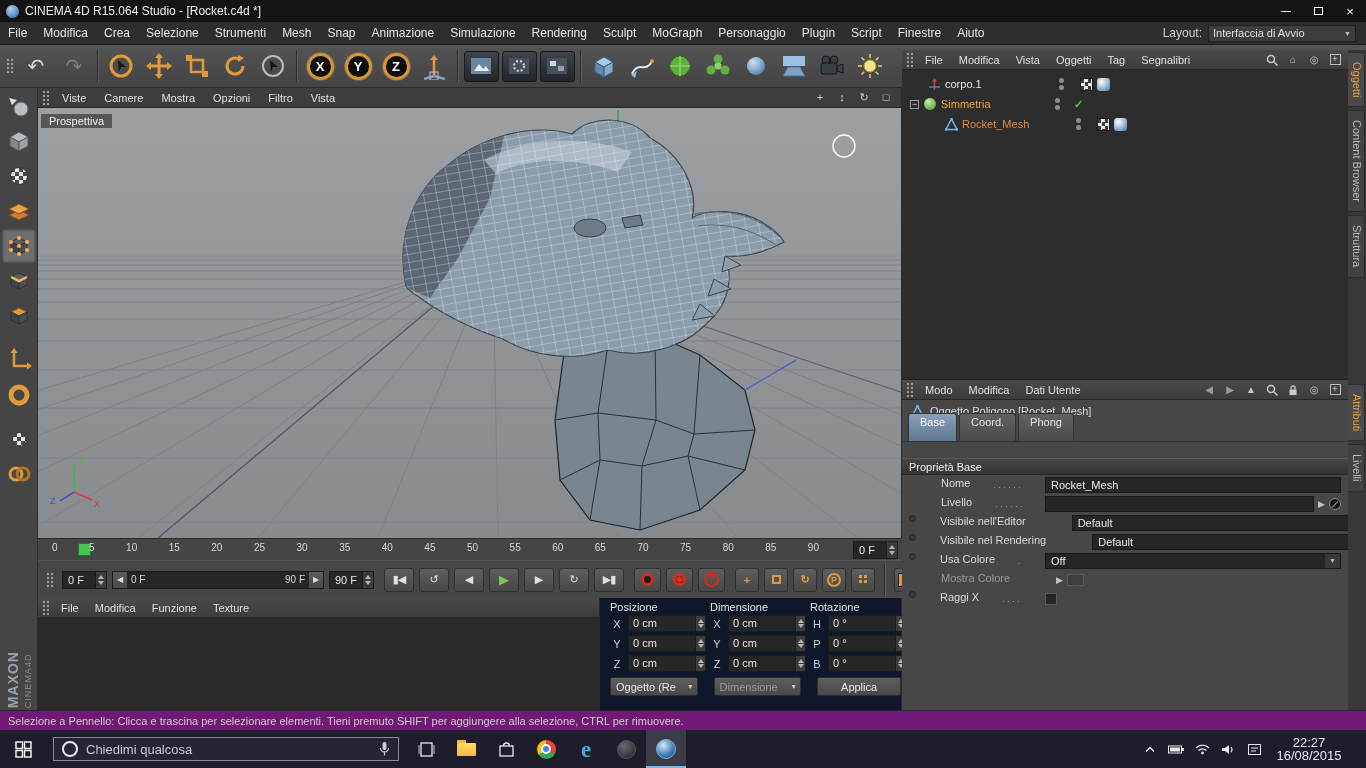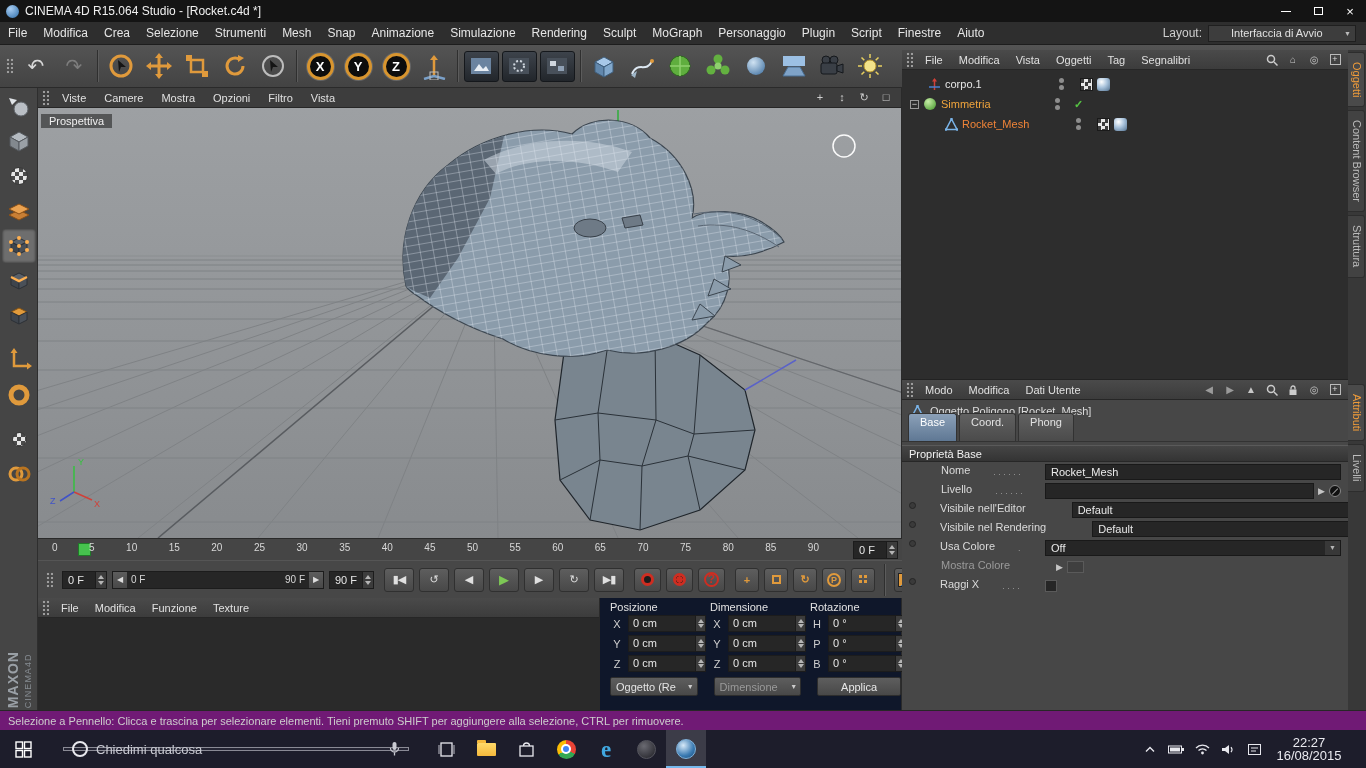--- a/index.html
+++ b/index.html
@@ -15,21 +15,21 @@
 .wbtn{width:32px;height:22px;display:flex;align-items:center;justify-content:center}
 .minbar{width:10px;height:1px;background:#fff}
 .maxbox{width:9px;height:8px;border:1px solid #fff}
 .closex{color:#fff;font-size:13px;line-height:1}
 
 #menubar{left:0;top:22px;width:1366px;height:23px;background:#2e2e2e;border-bottom:1px solid #1d1d1d;display:flex;align-items:center}
 #menubar .mitem{padding:0 8px;line-height:22px;font-size:12px;color:#e6e6e6}
 .layoutzone{margin-left:auto;display:flex;align-items:center;gap:6px;padding-right:10px}
 .layoutzone .lab{color:#cfcfcf;font-size:12px}
 .selbox{width:148px;height:17px;background:#3d3d3d;border:1px solid #1f1f1f;display:flex;align-items:center}
-.selbox .t{flex:1;padding:0 22px;color:#e0e0e0;white-space:nowrap;overflow:hidden}
+.selbox .t{flex:1;padding:0 4px;color:#e0e0e0;white-space:nowrap;overflow:hidden}
 .selbox .a{width:15px;color:#bbb;font-size:7px;text-align:center}
 
 #toolbar{left:0;top:45px;width:1366px;height:43px;background:linear-gradient(#545454,#434343);border-bottom:1px solid #2a2a2a;display:flex;align-items:center;padding-left:2px}
 .grip{width:7px;height:16px;margin:0 4px;background-image:radial-gradient(circle,#9d9d9d 1px,transparent 1.6px);background-size:4px 4px;flex:none}
 .tbtn38{width:38px;height:38px;display:flex;align-items:center;justify-content:center;flex:none}
 .vsep{width:1px;height:32px;background:#2f2f2f;box-shadow:1px 0 0 #5c5c5c;margin:0 4px;flex:none}
 .glyph20{font-size:20px;line-height:1}
 .axisbtn{width:27px;height:27px;border-radius:50%;background:#0d0d0d;border:3px solid #d8952f;box-shadow:0 0 0 1px #666;color:#fff;font-weight:bold;font-size:13px;display:flex;align-items:center;justify-content:center}
 .renderbtn{width:35px;height:31px;border-radius:3px;background:linear-gradient(#3d434b,#22262b);border:1px solid #15181c;display:flex;align-items:center;justify-content:center}
 
@@ -118,21 +118,21 @@
 .greencheck{color:#56c443;font-weight:bold;margin-left:10px}
 .mini{display:flex;align-items:center;justify-content:center;color:#c8c8c8;font-size:10px;width:14px;height:14px}
 .addbox{width:11px;height:11px;border:1px solid #bbb;color:#ddd;font-size:9px;line-height:9px;text-align:center}
 .addbox::before{content:"+"}
 
 #ammenu{margin-top:0}
 #amtitle{height:22px;display:flex;align-items:center;gap:6px;padding-left:8px;background:#474747}
 #amtabs{height:20px;display:flex;align-items:flex-end;padding-left:6px;background:#474747;border-bottom:1px solid #333}
 .atab{height:28px;padding:0 11px;line-height:17px;background:linear-gradient(#616161,#4b4b4b);border:1px solid #323232;border-bottom:none;border-radius:3px 3px 0 0;margin-right:2px;color:#e2e2e2}
 .atab.active{background:linear-gradient(#8ba0b8,#5f7894);color:#fff}
-#amsection{height:17px;margin-top:3px;background:linear-gradient(#454545,#343434);border-top:1px solid #5a5a5a;border-bottom:1px solid #272727;padding:0 7px;line-height:16px;color:#f2f2f2}
+#amsection{height:17px;margin-top:16px;background:linear-gradient(#454545,#343434);border-top:1px solid #5a5a5a;border-bottom:1px solid #272727;padding:0 7px;line-height:16px;color:#f2f2f2}
 .arow{height:19px;display:flex;padding:2px 7px;gap:21px}
 .adot{width:7px;height:7px;border-radius:50%;background:#3a3a3a;border:1px solid #252525;flex:none;margin-right:3px}
 .adot-space{width:11px;flex:none}
 .alabel{color:#dadada;white-space:nowrap}
 .alabel.dis{color:#9a9a9a}
 .aleader{flex:1;overflow:hidden;white-space:nowrap;color:#9a9a9a;font-size:9px;margin:3px 2px 0}
 .aleader::before{content:". . . . . . . . . . . . . . . . . . . . . . . . . . . . . . . . . ."}
 .actrl{width:296px;flex:none;display:flex;align-items:center;gap:4px}
 .tfield{flex:1;height:16px;background:#262626;border:1px solid #191919;padding:0 5px;line-height:14px;color:#ececec}
 .addd{flex:1;height:16px;background:#262626;border:1px solid #191919;display:flex;align-items:center}
@@ -143,21 +143,21 @@
 .subarrow{color:#c5c5c5;font-size:9px}
 .layerball{width:12px;height:12px;border-radius:50%;background:#111;border:1px solid #888;position:relative}
 .layerball::before{content:"";position:absolute;left:1px;top:5px;width:8px;height:1px;background:#999;transform:rotate(-45deg)}
 
 #sidetabs{left:1348px;top:50px;width:18px;height:660px;background:#383838}
 .vtab{writing-mode:vertical-rl;background:#424242;border:1px solid #2d2d2d;border-left:none;color:#bdbdbd;font-size:11px;padding:9px 1px;margin-bottom:3px;border-radius:0 3px 3px 0;width:17px;text-align:center}
 .vtab.active{color:#f09c3a;background:#4a4a4a}
 
 #taskbar{left:0;top:730px;width:1366px;height:38px;background:#1d1d2b;display:flex;align-items:stretch}
 #startbtn{width:46px;display:flex;align-items:center;justify-content:center}
-#searchbox{width:346px;margin:17px;background:#252534;border:1px solid #8a8a95;display:flex;align-items:center;gap:8px;padding:0 8px}
+#searchbox{width:346px;margin:7px;background:#252534;border:1px solid #8a8a95;display:flex;align-items:center;gap:8px;padding:0 8px}
 .cortanaring{width:16px;height:16px;border-radius:50%;border:2px solid #e8e8ee;flex:none}
 #searchtext{flex:1;color:#c9cad2;font-size:13px;white-space:nowrap;overflow:hidden}
 .taskicon{width:40px;display:flex;align-items:center;justify-content:center;flex:none}
 .taskicon.active{background:rgba(255,255,255,.14);box-shadow:inset 0 -2px 0 #76b9ed}
 .folder{position:relative;width:19px;height:13px;background:linear-gradient(#ffd969,#f5b93c);border-radius:1px}
 .folder::before{content:"";position:absolute;left:0;top:-3px;width:9px;height:3px;background:#f5b93c;border-radius:1px 1px 0 0}
 .chrome{width:19px;height:19px;border-radius:50%;background:conic-gradient(#ea4335 0 33%,#34a853 0 66%,#fbbc05 0 100%);position:relative}
 .chrome::before{content:"";position:absolute;left:4.5px;top:4.5px;width:10px;height:10px;border-radius:50%;background:#fff}
 .chrome::after{content:"";position:absolute;left:6.5px;top:6.5px;width:6px;height:6px;border-radius:50%;background:#4285f4}
 .edgee{color:#41a8e0;font-size:23px;font-weight:bold;line-height:1;font-family:"Liberation Serif",serif}

